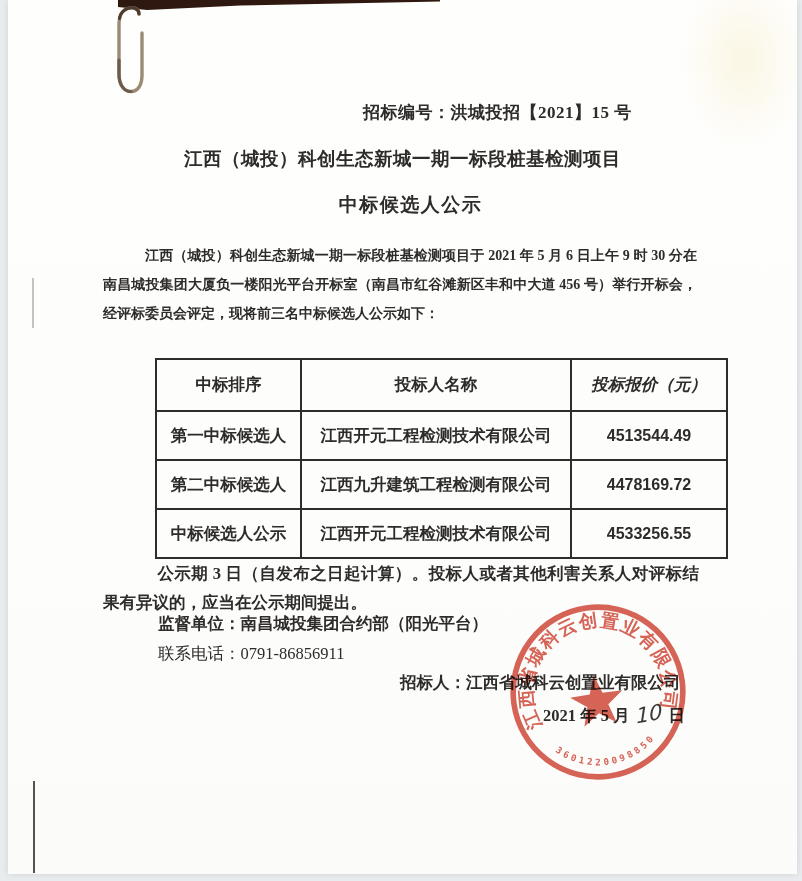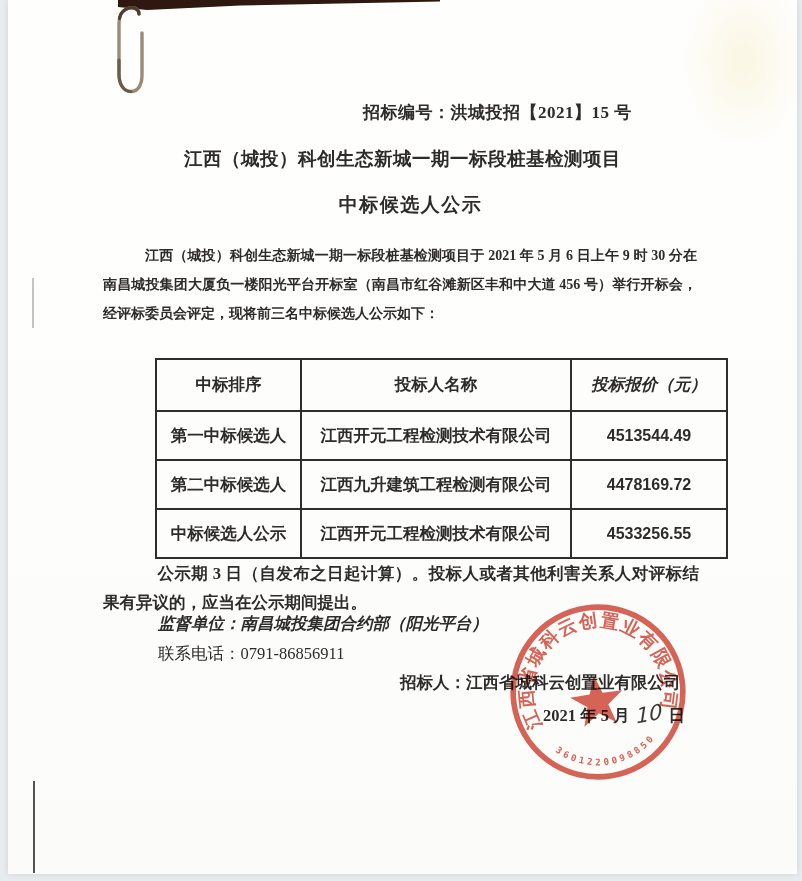--- a/index.html
+++ b/index.html
@@ -57,21 +57,21 @@
   .bid-table td{height:47px;}
   .col-rank{width:117px;}
   .col-bidder{width:242px;}
   .col-price{width:128px;font-style:italic;}
   .price-cell{font-family:"Liberation Sans","DejaVu Sans",sans-serif;font-size:16px;font-weight:700;margin-left:25px;}
   .notice{
     position:absolute;left:95px;top:559px;width:596px;margin:0;
     font-size:16.5px;line-height:29px;text-align:justify;text-indent:3.3em;
     font-weight:700;
   }
-  .supervisor{position:absolute;left:150px;top:613px;margin:0;font-size:16.5px;font-weight:700;white-space:nowrap;font-style:italic;}
+  .supervisor{position:absolute;left:150px;top:613px;margin:0;font-size:16.5px;font-weight:700;white-space:nowrap;}
   .phone{position:absolute;left:150px;top:643px;margin:0;font-size:16.5px;font-weight:400;white-space:nowrap;
     font-family:"Liberation Serif","DejaVu Serif",serif;}
   .tenderer{position:absolute;left:392px;top:672px;margin:0;font-size:16.5px;font-weight:600;white-space:nowrap;}
   .dateline{position:absolute;left:535px;top:702px;margin:0;font-size:16.5px;font-weight:600;white-space:nowrap;}
   .hand-day{
     display:inline-block;margin:0 2px;
     font-family:"DejaVu Sans",sans-serif;font-size:21px;font-weight:400;font-style:italic;
     transform:rotate(-10deg) skewX(-8deg);color:#3a3836;
   }
   .seal{

